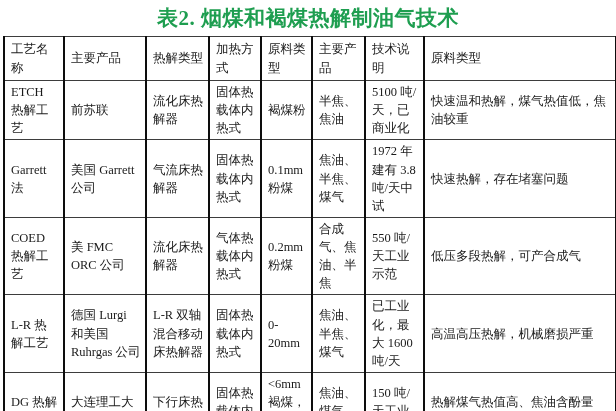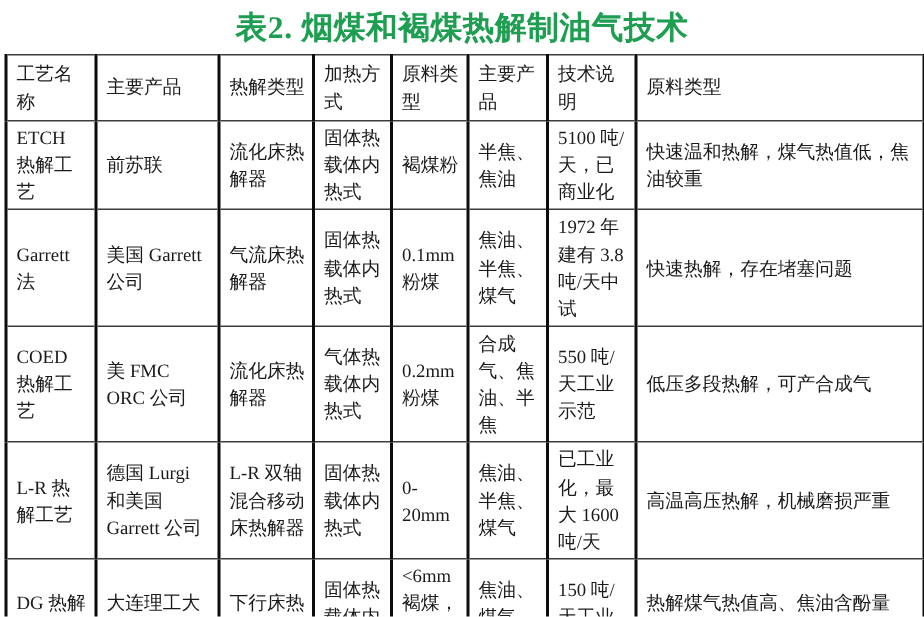--- a/index.html
+++ b/index.html
@@ -113,21 +113,21 @@
           <td>美 FMC ORC 公司</td>
           <td>流化床热解器</td>
           <td>气体热载体内热式</td>
           <td>0.2mm 粉煤</td>
           <td>合成气、焦油、半焦</td>
           <td>550 吨/天工业示范</td>
           <td>低压多段热解，可产合成气</td>
         </tr>
         <tr class="h-r3">
           <td>L-R 热解工艺</td>
-          <td>德国 Lurgi 和美国 Garrett 公司</td>
+          <td>德国 Lurgi 和美国 Ruhrgas 公司</td>
           <td>L-R 双轴混合移动床热解器</td>
           <td>固体热载体内热式</td>
           <td>0-20mm</td>
           <td>焦油、半焦、煤气</td>
           <td>已工业化，最大 1600 吨/天</td>
           <td>高温高压热解，机械磨损严重</td>
         </tr>
         <tr class="h-r4">
           <td>DG 热解工艺</td>
           <td>大连理工大学</td>

